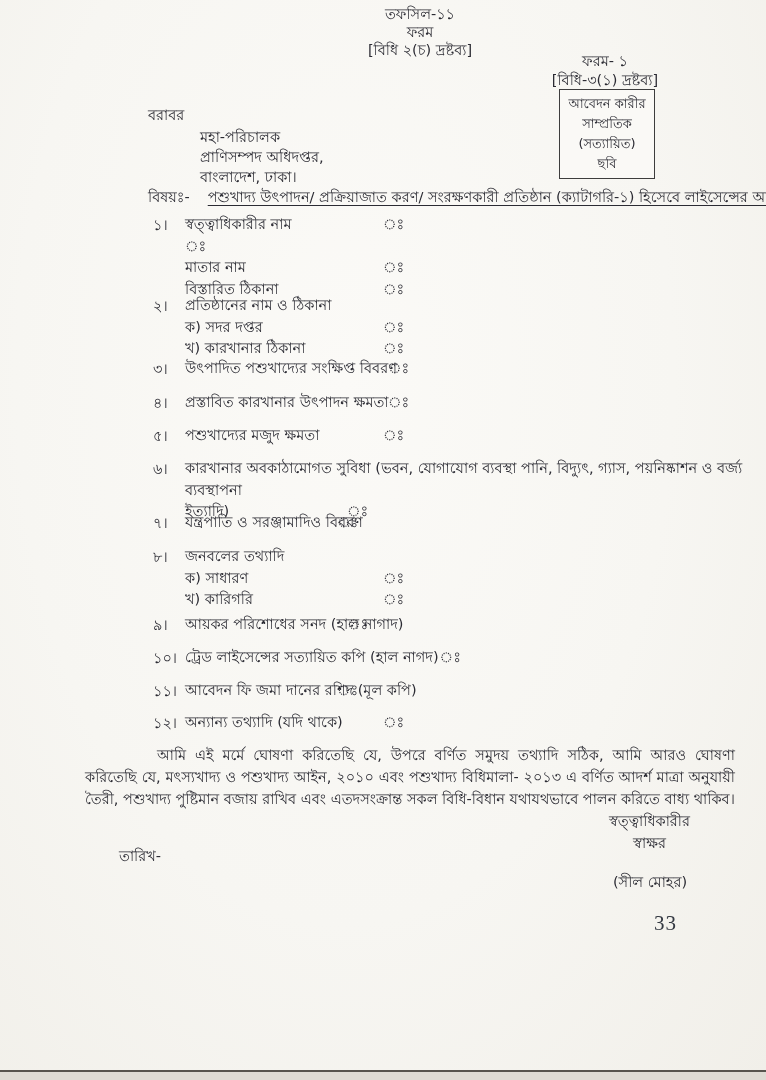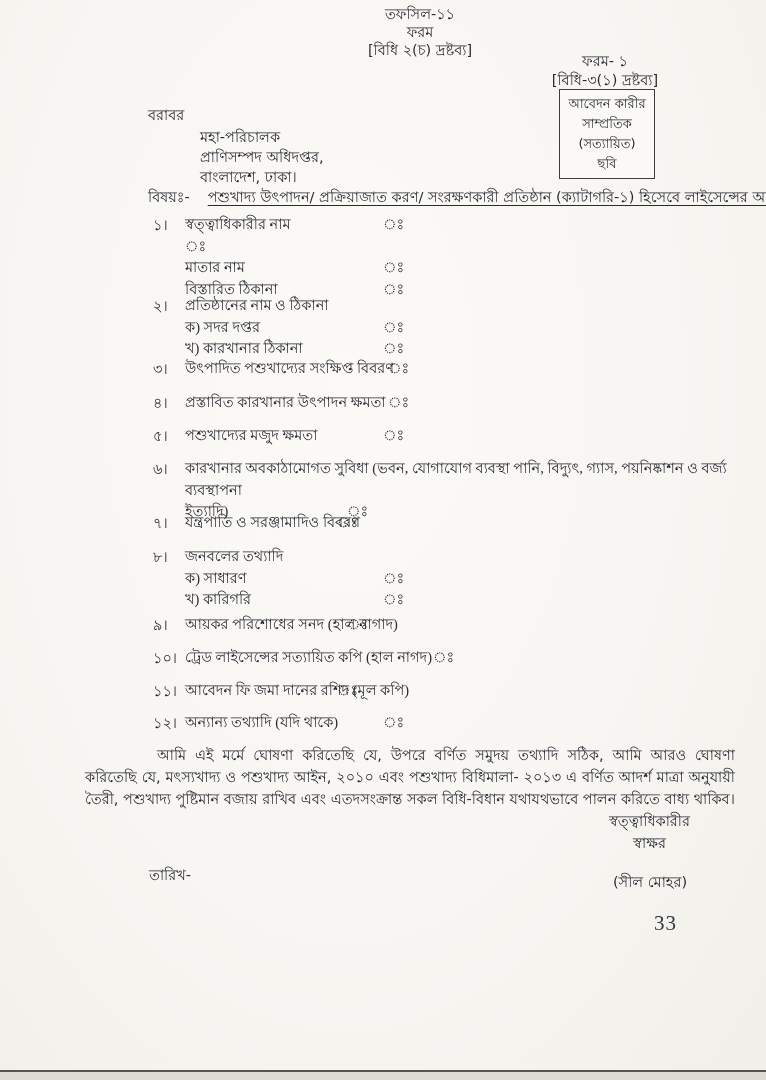--- a/index.html
+++ b/index.html
@@ -22,37 +22,37 @@
     display:flex;flex-direction:column;justify-content:center;align-items:center;
     font-size:13px;line-height:20px;white-space:nowrap;
   }
   .addressee{position:absolute;top:86px;left:148px;line-height:20px;margin-top:19px;}
   .addr-lines{margin-left:52px;margin-top:2px;}
   .subject{position:absolute;top:186px;left:148px;width:600px;white-space:nowrap;}
   .subj-label{margin-right:18px;}
   .subj-text{text-decoration:underline;text-underline-offset:3px;}
   .item{position:absolute;left:153px;right:20px;display:flex;align-items:flex-start;}
   .num{width:32px;flex:0 0 32px;}
-  .ibody{flex:1;font-family:Liberation Serif, serif;}
+  .ibody{flex:1;}
   .row{display:flex;line-height:21.5px;white-space:nowrap;}
   .lbl{display:inline-block;}
   .lw-a{width:198px;flex:0 0 198px;}
   .lw-b{width:203px;flex:0 0 203px;}
   .lw-c{width:152px;flex:0 0 152px;}
   .lw-d{width:162px;flex:0 0 162px;}
   .lw-wide{max-width:560px;white-space:normal;}
   .tight .lbl{width:auto;flex:0 0 auto;}
   .tight .colon{margin-left:1px;}
   .colon{display:inline-block;}
   .declaration{
     position:absolute;top:744px;left:85px;width:650px;
     line-height:22px;text-indent:72px;text-align:justify;
   }
   .sig{position:absolute;top:810px;left:592px;width:115px;text-align:center;line-height:22px;}
-  .date{position:absolute;top:845px;left:149px;margin-top:19px;}
+  .date{position:absolute;top:845px;left:119px;}
   .seal{position:absolute;top:871px;left:600px;width:100px;text-align:center;}
   .pageno{
     position:absolute;top:911px;left:654px;
     font-family:"Liberation Serif","DejaVu Serif",serif;
     font-size:21px;color:#343942;letter-spacing:1px;
   }
   .scan-edge{
     position:absolute;left:0;right:0;bottom:0;height:8px;
     background:#dedbd3;border-top:2px solid #57544d;
   }

